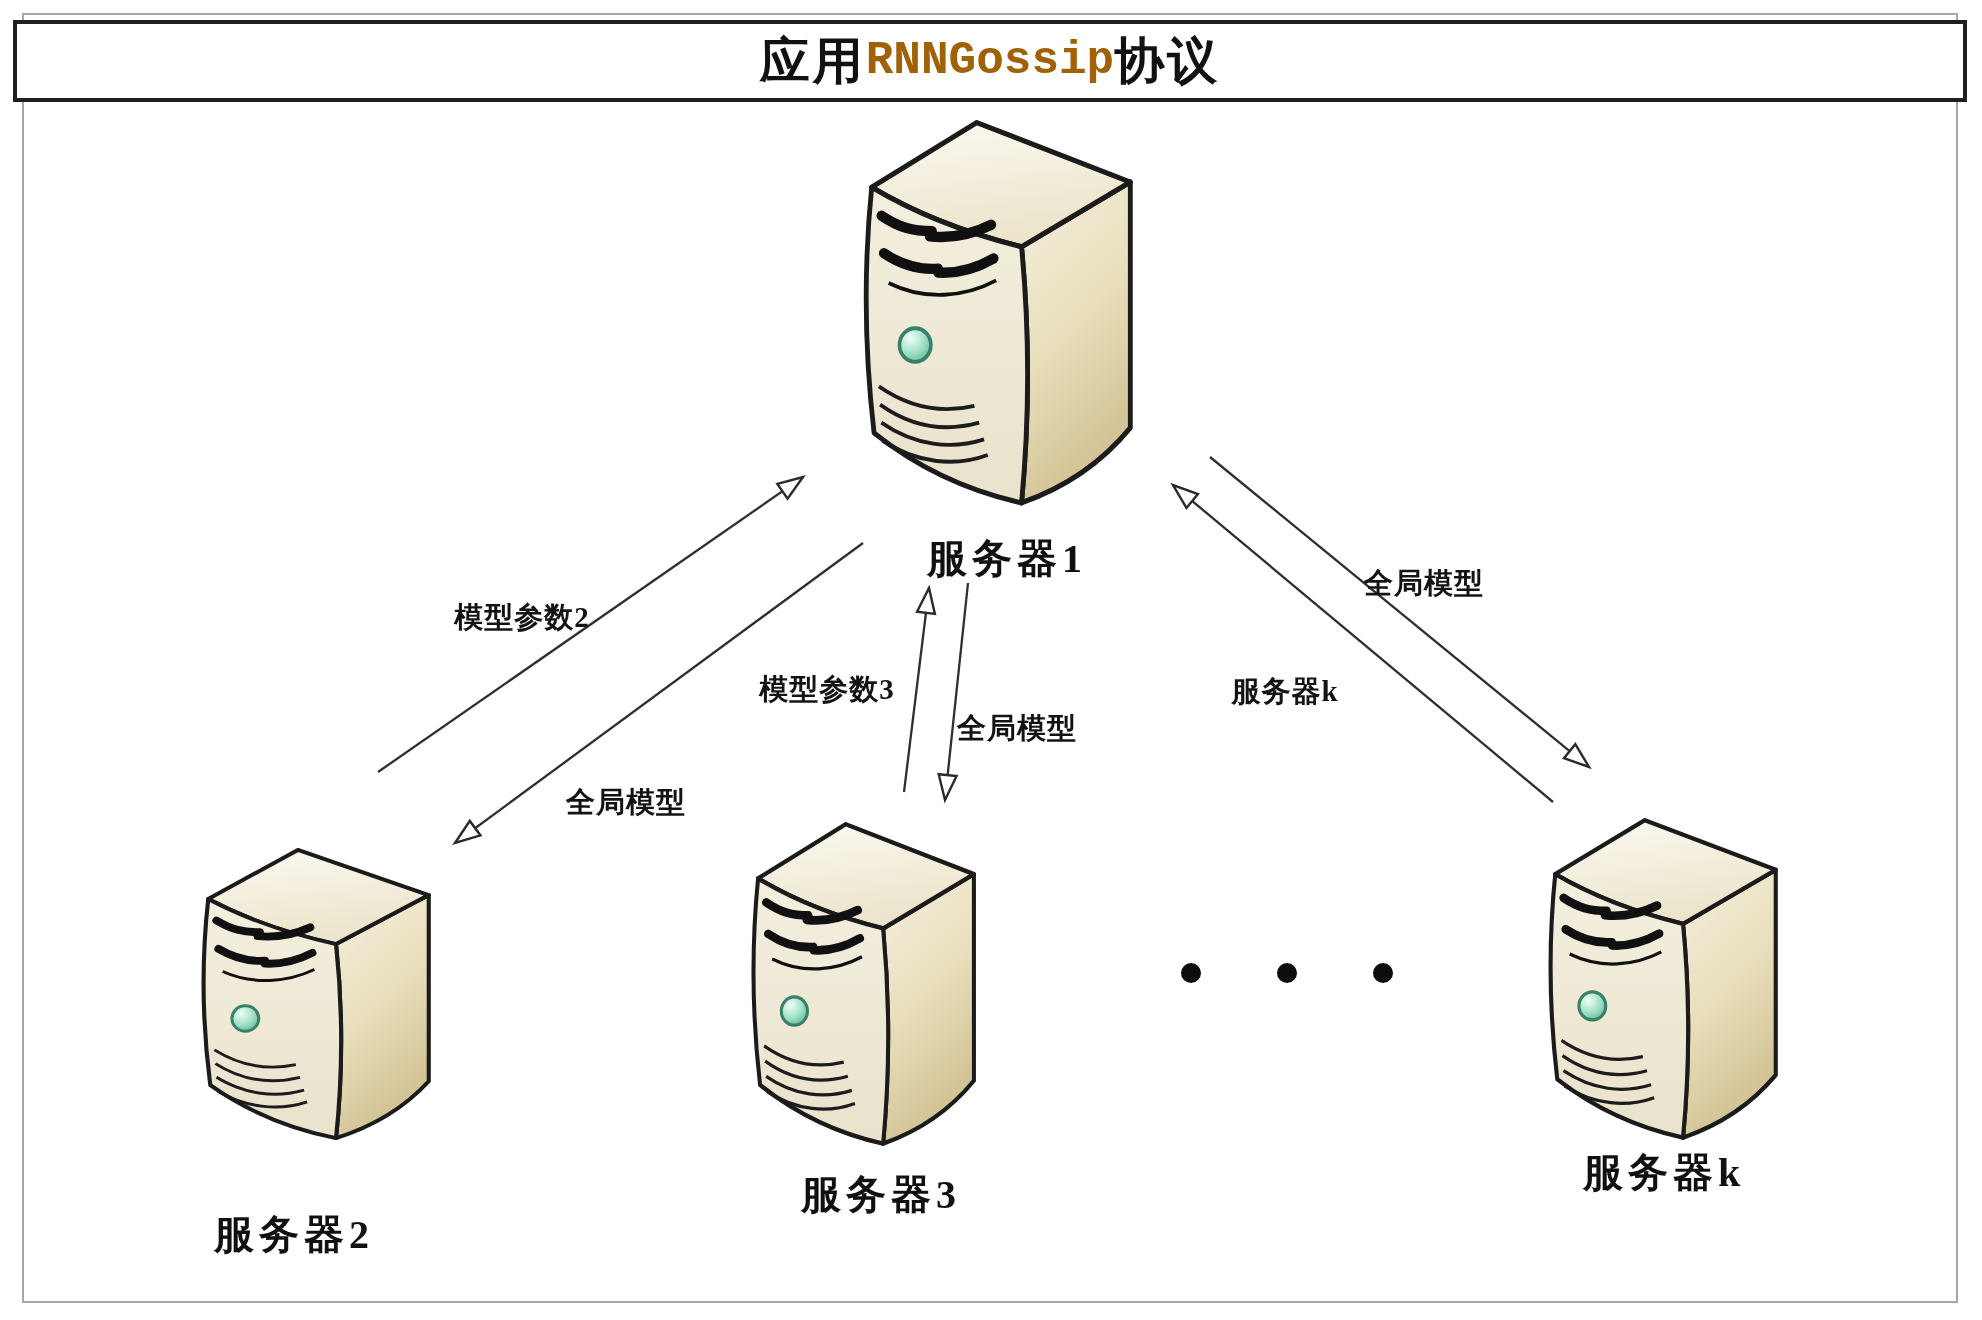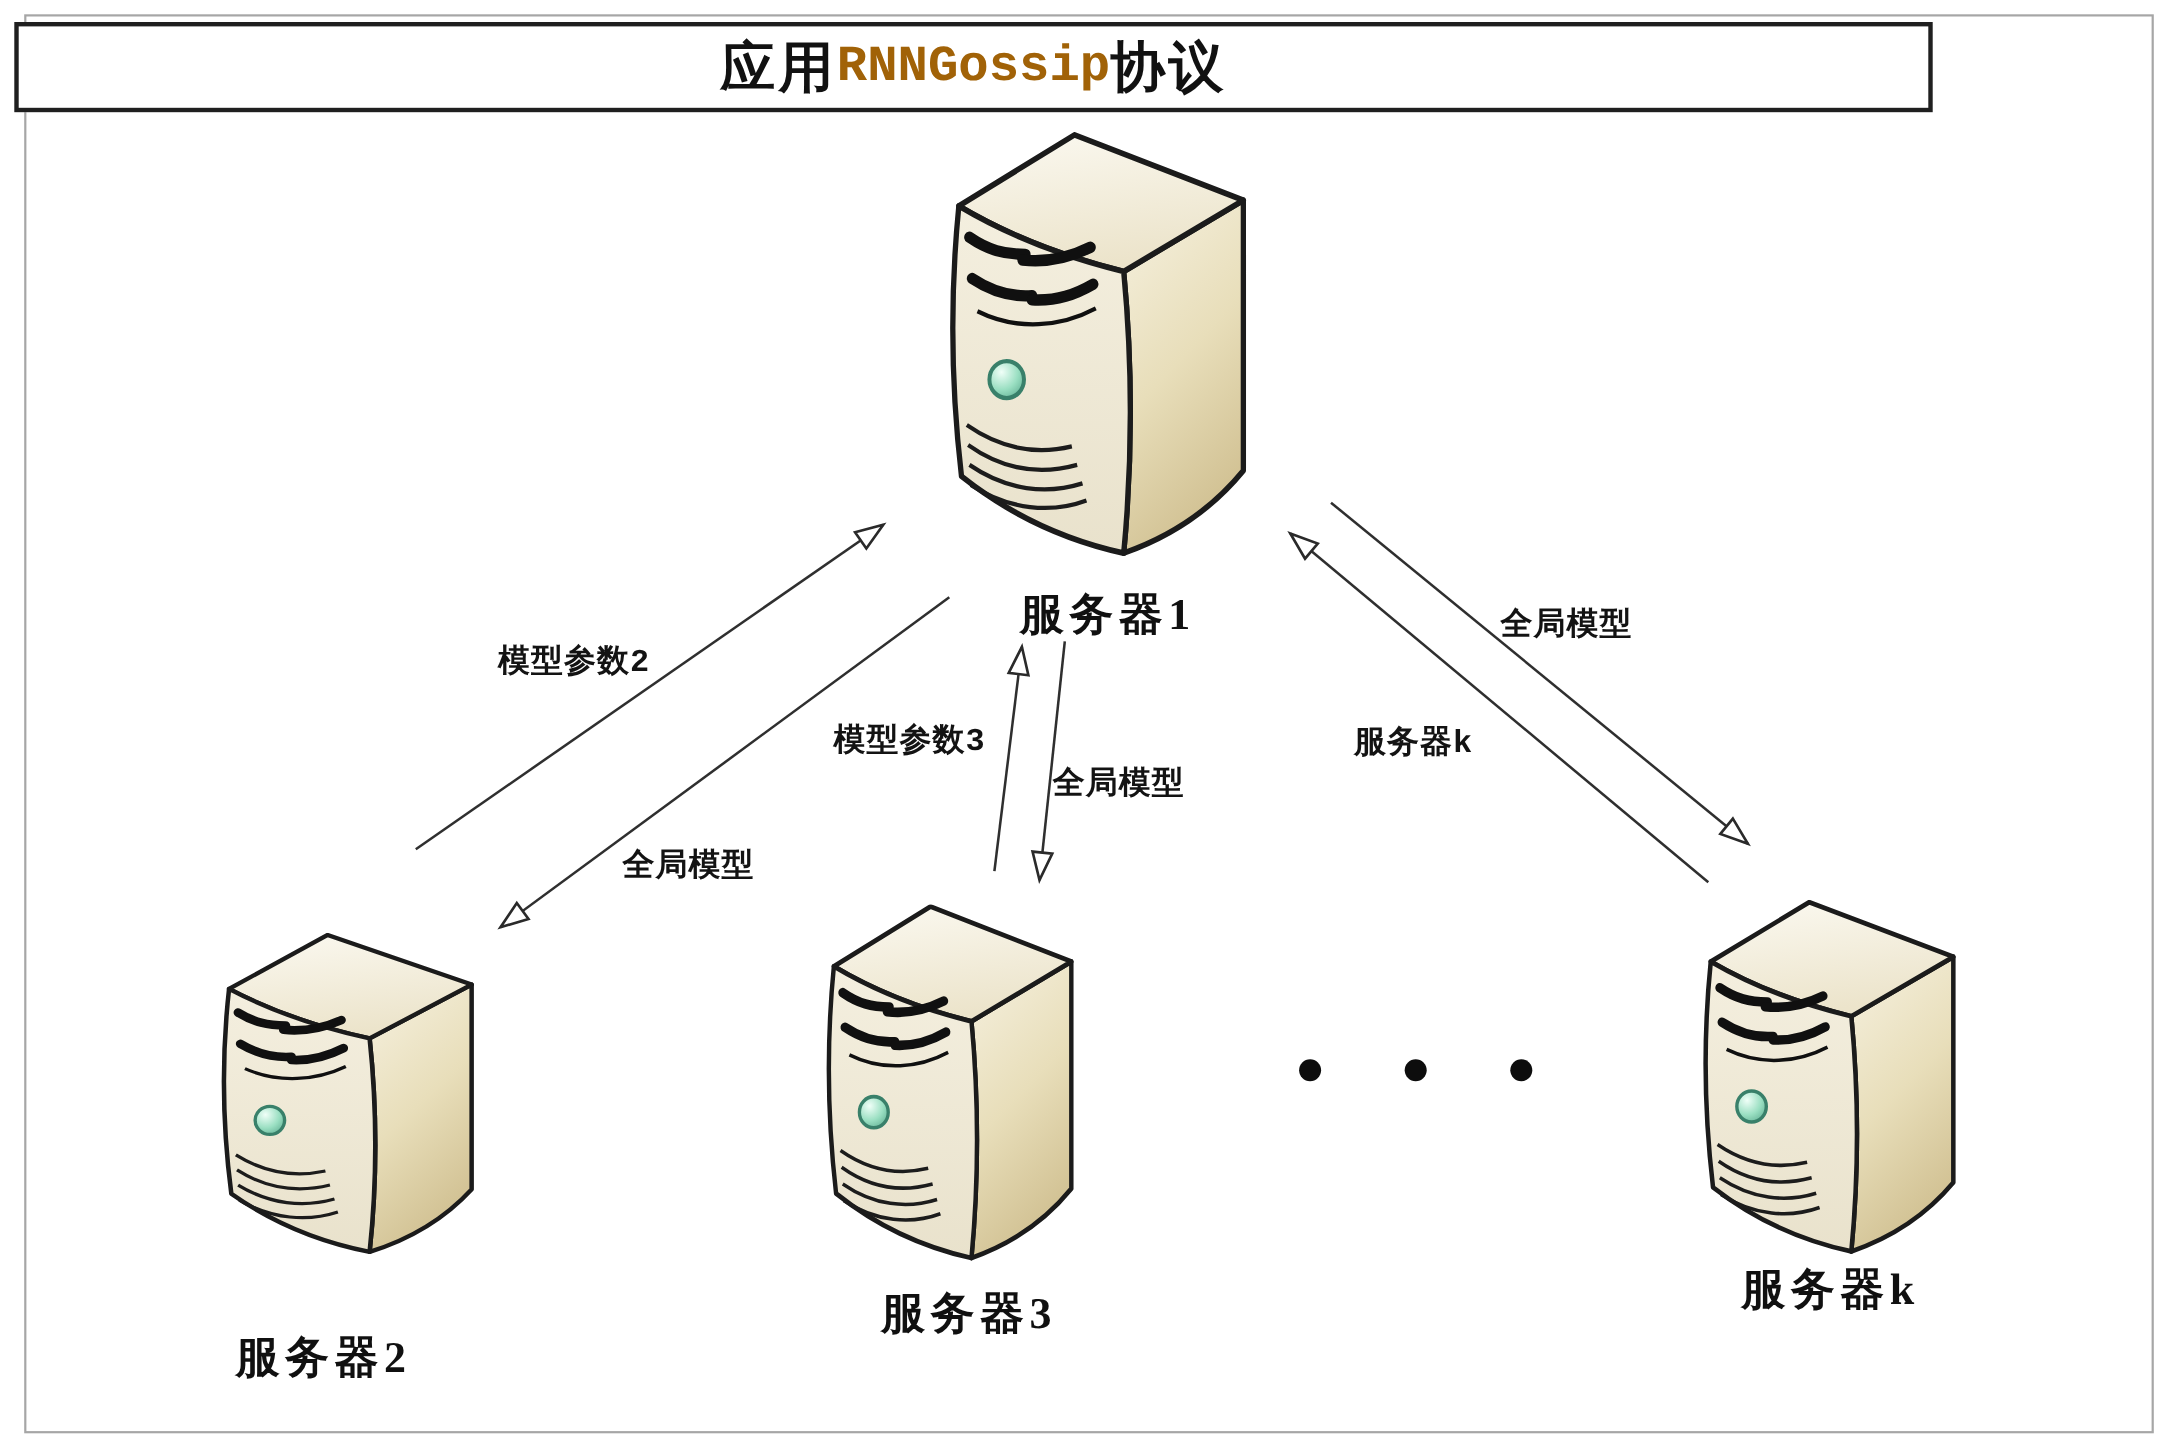--- a/index.html
+++ b/index.html
@@ -1,31 +1,31 @@
 <!DOCTYPE html>
 <html><head>
 <meta charset="utf-8">
 <style>
   html,body{margin:0;padding:0;background:#ffffff;}
   .stage{position:relative;width:1982px;height:1320px;background:#ffffff;overflow:hidden;
          font-family:"Liberation Serif",serif;}
   .outer-frame{position:absolute;left:22px;top:13px;width:1936px;height:1290px;
          box-sizing:border-box;border:2px solid #a6a6a6;background:transparent;}
-  .title-box{position:absolute;left:13px;top:20px;width:1744px;height:82px;box-sizing:border-box;
+  .title-box{position:absolute;left:13px;top:20px;width:1954px;height:82px;box-sizing:border-box;
          background:#ffffff;border:4px solid #1f1f1f;display:flex;align-items:center;justify-content:center;}
   .t-cjk{font-family:"Liberation Serif",serif;font-weight:bold;font-size:50px;color:#111;letter-spacing:3px;}
   .t-lat{font-family:"Liberation Mono","DejaVu Sans Mono",monospace;font-weight:bold;font-size:46px;color:#a16207;}
   .overlay{position:absolute;left:0;top:0;width:1982px;height:1320px;}
   .overlay line{stroke:#2f2f2f;stroke-width:2.3px;}
   .overlay circle{fill:#0d0d0d;}
   .server{position:absolute;}
   .srv-label{position:absolute;transform:translate(-50%,-50%);font-family:"Liberation Serif",serif;
          font-weight:bold;font-size:40px;letter-spacing:5px;color:#101010;white-space:nowrap;}
-  .edge-label{position:absolute;transform:translate(-50%,-50%);font-family:Liberation Mono, monospace;
-         font-weight:bold;font-size:29px;letter-spacing:1px;color:#131313;white-space:nowrap;}
+  .edge-label{position:absolute;transform:translate(-50%,-50%);font-family:Liberation Serif, serif;
+         font-weight:bold;font-size:29px;letter-spacing:1px;color:#131313;white-space:nowrap;margin-top:17px;}
   .defs-holder{position:absolute;width:0;height:0;overflow:hidden;}
 </style>
 </head>
 <body>
 
 <div class="stage">
 
   <svg class="defs-holder" aria-hidden="true">
     <defs>
       <linearGradient id="gTop" x1="0" y1="0" x2="0.3" y2="1">

